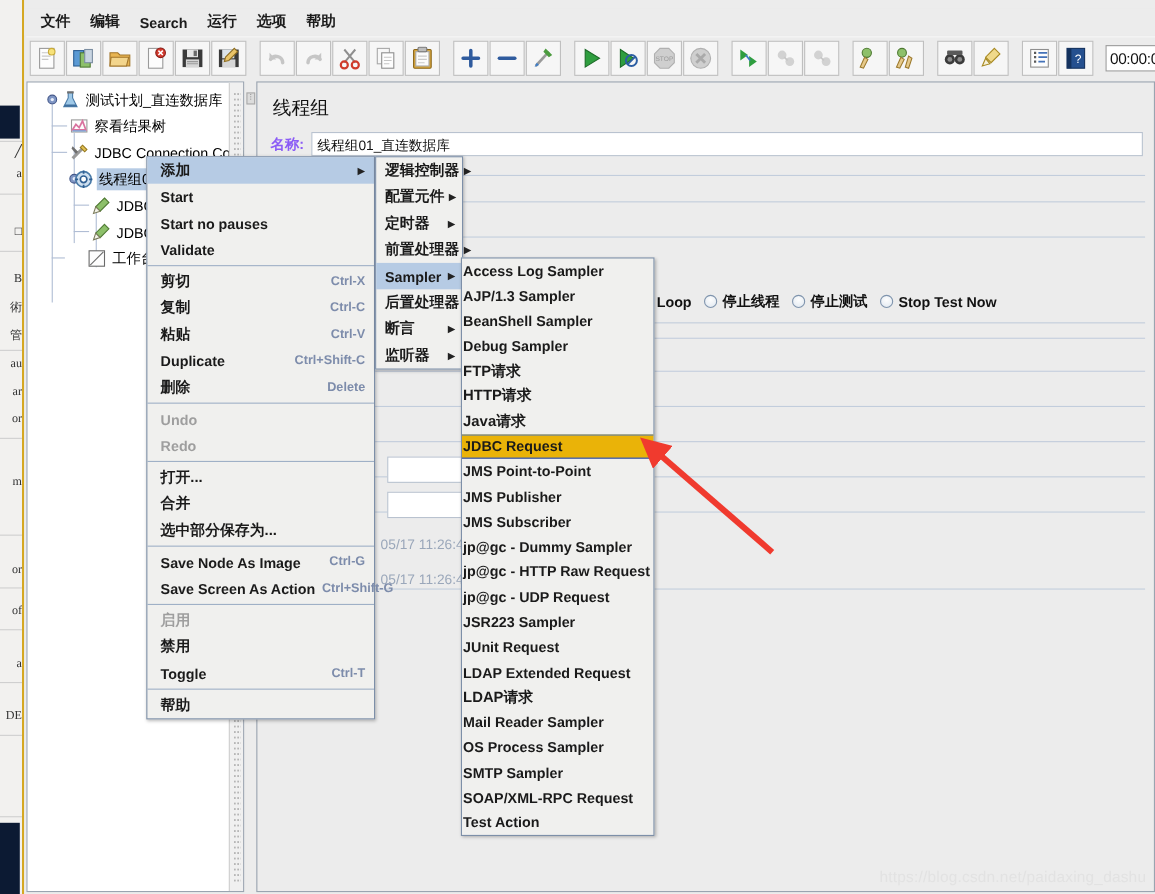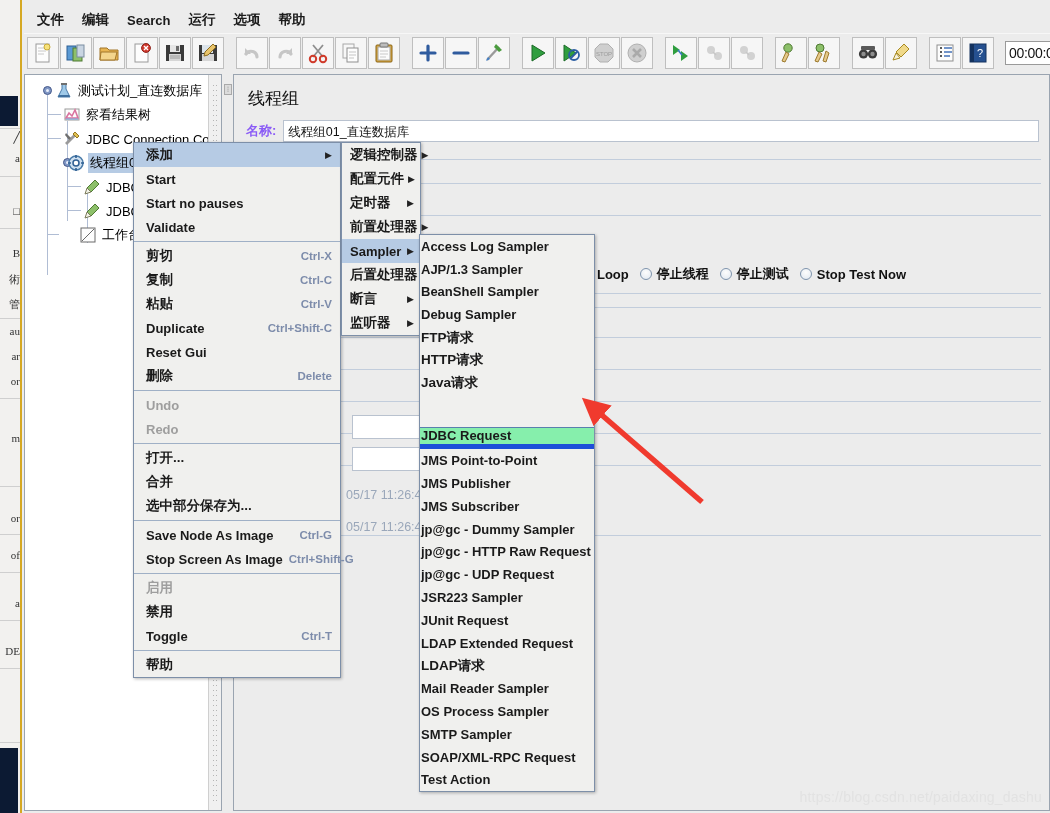--- a/index.html
+++ b/index.html
@@ -209,22 +209,22 @@
     margin-left: auto; padding-left: 14px;
     font-size: 9px; color: #222; line-height: 1;
   }
 
   #menu1 { left: 133px; top: 142px; width: 208px; }
   #menu2 { left: 341px; top: 142px; width: 80px; }
   #menu2 .item { padding: 0 6px 0 8px; height: 24px; }
   #menu3 { left: 419px; top: 234px; width: 176px; }
   #menu3 .item { height: 22.8px; padding-left: 1px; font-weight: 600; }
   #menu3 .item.sel {
-    background: #86efac;
-    border-top: 1px solid #5a7fae; border-bottom: 5px solid #1d4ed8; margin-top: 32px;
+    background: #eab308;
+    border-top: 1px solid #5a7fae; border-bottom: 1px solid #1d4ed8;
   }
 
   
   .arrow-anno { position: absolute; left: 560px; top: 380px; pointer-events: none; }
 
   
   .watermark {
     position: absolute; right: 8px; bottom: 8px;
     font-size: 14px; color: #e2e2e2; letter-spacing: 0.2px;
     font-family: "Liberation Sans", sans-serif;
@@ -667,23 +667,20 @@
       <span class="sc">Ctrl-C</span>
     </div>
     <div class="item cn">
       <span>粘贴</span>
       <span class="sc">Ctrl-V</span>
     </div>
     <div class="item">
       <span>Duplicate</span>
       <span class="sc">Ctrl+Shift-C</span>
     </div>
-    <div class="item">
-      <span>Reset Gui</span>
-    </div>
     <div class="item cn">
       <span>删除</span>
       <span class="sc">Delete</span>
     </div>
     <div class="sepline"></div>
     <div class="item disabled">
       <span>Undo</span>
     </div>
     <div class="item disabled">
       <span>Redo</span>
@@ -697,21 +694,21 @@
     </div>
     <div class="item cn">
       <span>选中部分保存为...</span>
     </div>
     <div class="sepline"></div>
     <div class="item">
       <span>Save Node As Image</span>
       <span class="sc">Ctrl-G</span>
     </div>
     <div class="item">
-      <span>Stop Screen As Image</span>
+      <span>Save Screen As Action</span>
       <span class="sc" style="padding-left:6px">Ctrl+Shift-G</span>
     </div>
     <div class="sepline"></div>
     <div class="item cn disabled">
       <span>启用</span>
     </div>
     <div class="item cn">
       <span>禁用</span>
     </div>
     <div class="item">

